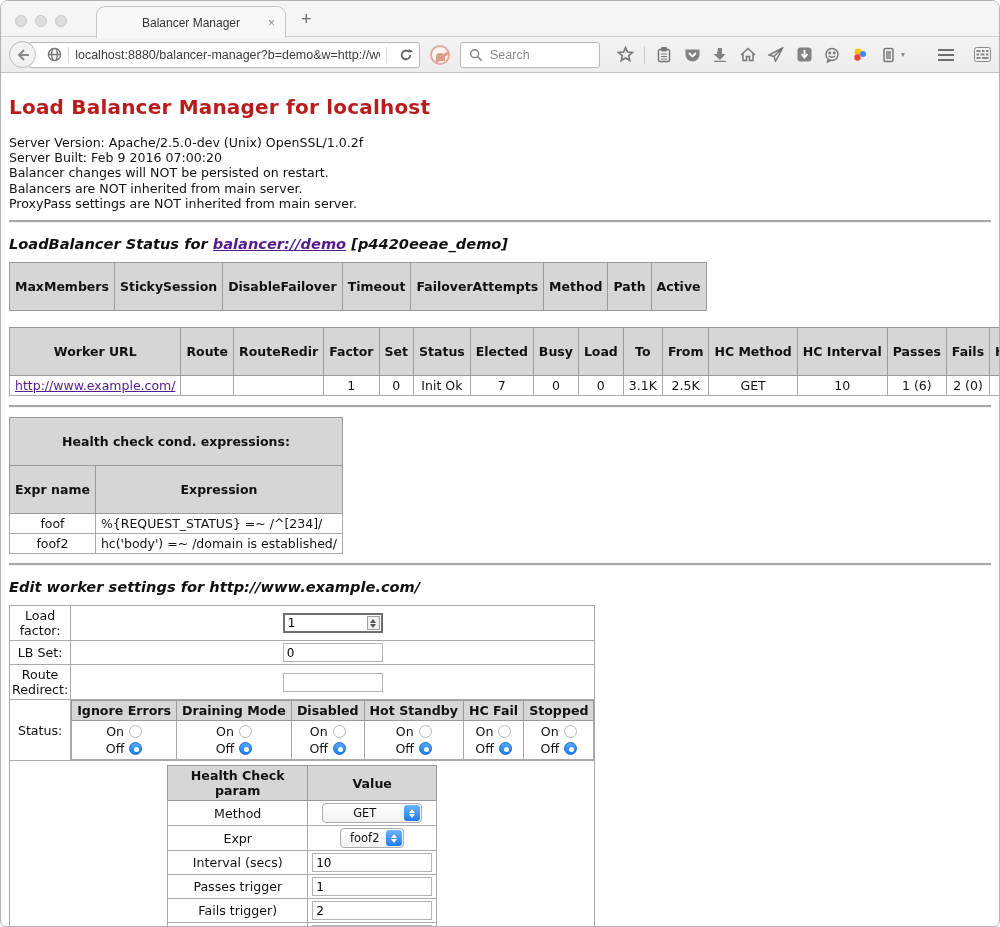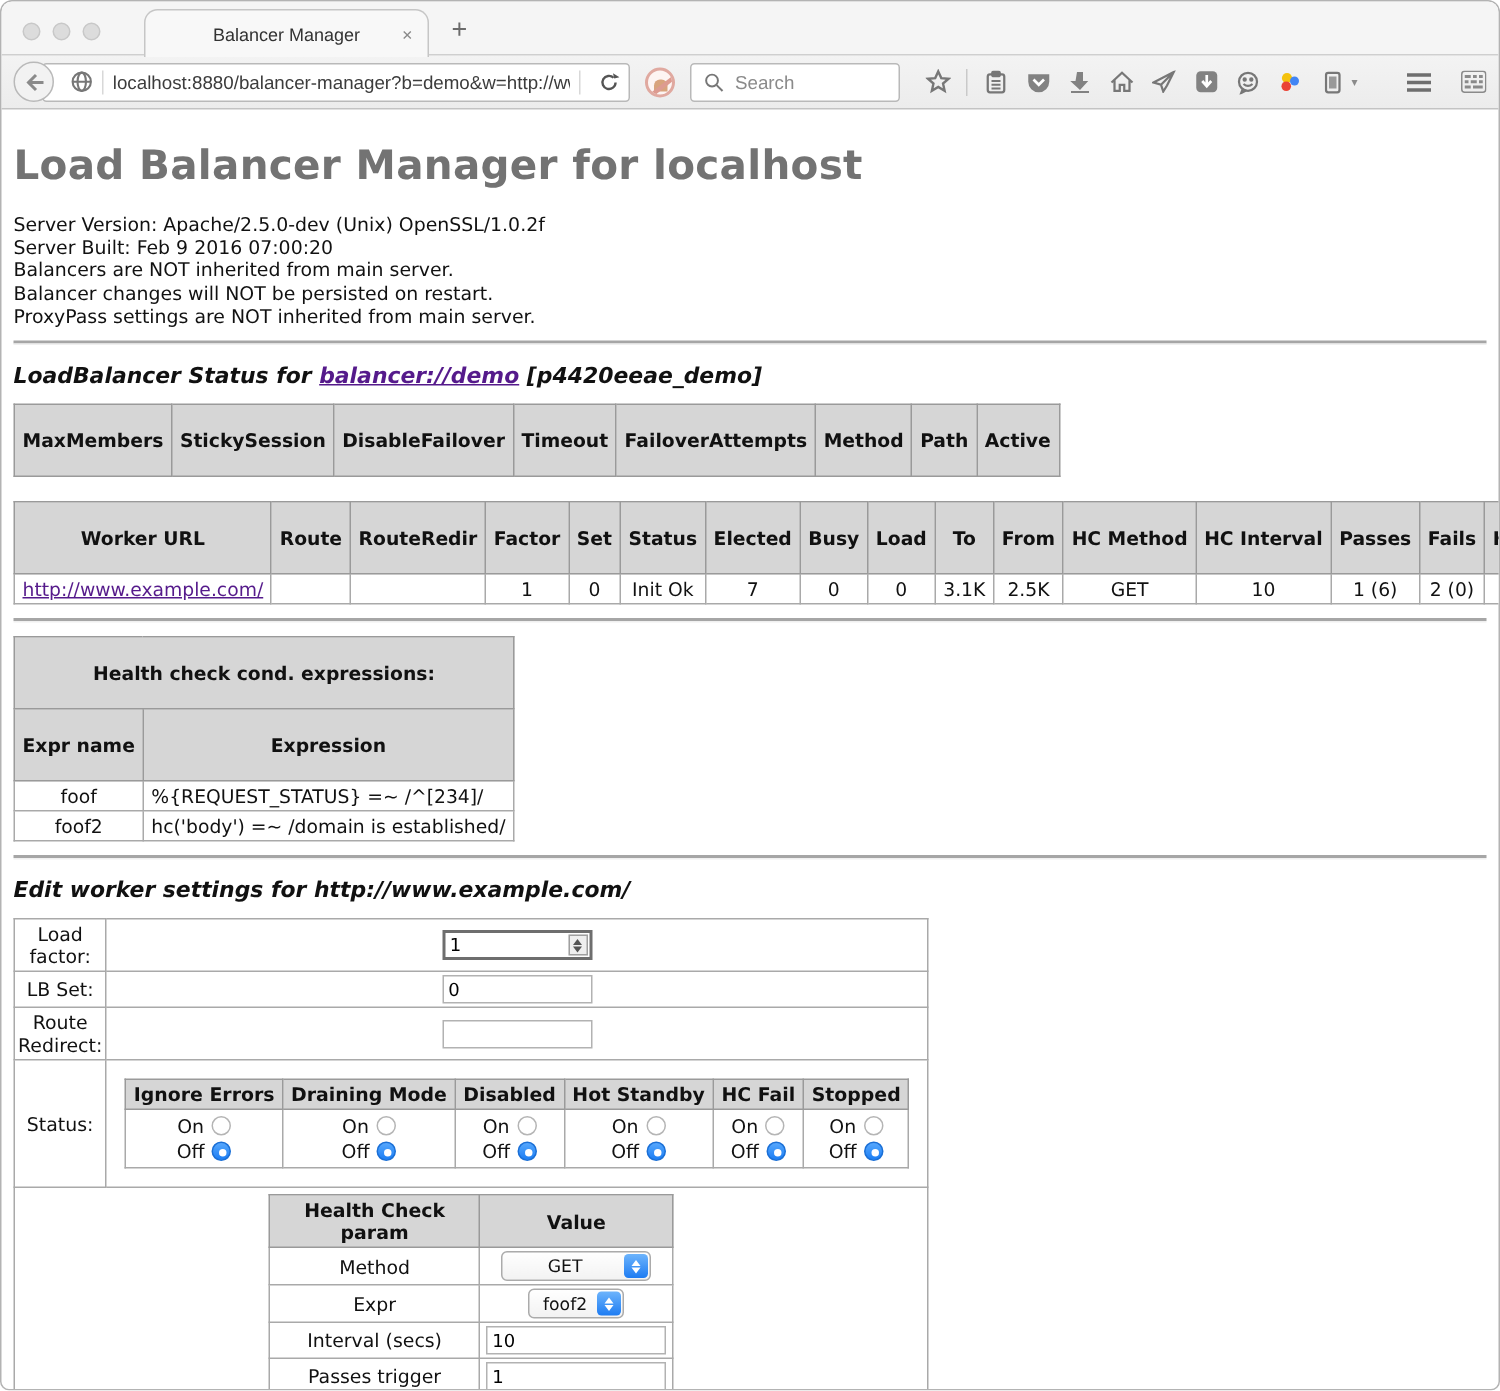--- a/index.html
+++ b/index.html
@@ -54,21 +54,21 @@
     display:flex; align-items:center; width:140px; padding:0 6px; gap:5px; flex:0 0 auto;
   }
   .searchbar .ph { font-size:12.5px; color:#8a8a8a; }
   .iconrow { display:flex; align-items:center; gap:10px; margin-left:10px; flex:1 0 auto; }
   .icon16 { width:18px; height:18px; display:flex; align-items:center; justify-content:center; }
   .vsep { width:1px; height:18px; background:#c9c9c9; }
   .caret { font-size:8px; color:#8a8a8a; margin-left:-6px; }
 
   
   .content { padding:0 8px; }
-  h1.pagetitle { font-size:27px; font-weight:bold; color:#737373; margin:22px 0 0 0; letter-spacing:0.2px; }
+  h1.pagetitle { font-size:20px; font-weight:bold; color:#b91c1c; margin:22px 0 0 0; letter-spacing:0.2px; }
   .infolines { margin-top:16px; font-size:12.6px; color:#111; line-height:15.2px; }
   hr.thin { border:none; border-top:2px solid #a6a6a6; border-bottom:1px solid #f0f0f0; margin:9px 0; }
   hr.thick { border:none; height:4px; background:#a6a6a6; margin:13px 0; }
   h3.sect { font-size:14.6px; font-weight:bold; color:#111; margin:12px 0 10px 0;font-style:italic; }
   a.plink { color:#551A8B; text-decoration:underline; }
 
   table.apache { border-collapse:collapse; font-size:12.5px; color:#111; }
   table.apache th { background:#d6d6d6; border:1px solid #9a9a9a; font-weight:bold; padding:16px 5px; text-align:center; white-space:nowrap; }
   table.apache td { border:1px solid #a9a9a9; background:#fff; padding:2px 5px; text-align:center; white-space:nowrap; }
   table.balancer { width:616px; margin-top:2px; }
@@ -253,22 +253,22 @@
     </span>
   </div>
 
   <div class="content">
 
     <h1 class="pagetitle">Load Balancer Manager for localhost</h1>
 
     <div class="infolines">
       <div>Server Version: Apache/2.5.0-dev (Unix) OpenSSL/1.0.2f</div>
       <div>Server Built: Feb 9 2016 07:00:20</div>
+      <div>Balancer changes will NOT be persisted on restart.</div>
       <div>Balancers are NOT inherited from main server.</div>
-      <div>Balancer changes will NOT be persisted on restart.</div>
       <div>ProxyPass settings are NOT inherited from main server.</div>
     </div>
 
     <hr class="thin">
 
     <h3 class="sect"><span>LoadBalancer Status for </span><a class="plink">balancer://demo</a><span> [p4420eeae_demo]</span></h3>
 
     <table class="apache balancer">
       <tbody>
       <tr>
@@ -370,21 +370,21 @@
       <tr>
         <td class="flabel">LB Set:</td>
         <td class="fval"><input class="txt" type="text" value="0" style=""></td>
       </tr>
       <tr>
         <td class="flabel">Route Redirect:</td>
         <td class="fval"><input class="txt" type="text" value="" style=""></td>
       </tr>
       <tr>
         <td class="flabel">Status:</td>
-        <td style="padding:12px;">
+        <td style="padding:0;">
           <table class="statusgrid">
             <tbody>
             <tr>
               <th>Ignore Errors</th>
               <th>Draining Mode</th>
               <th>Disabled</th>
               <th>Hot Standby</th>
               <th>HC Fail</th>
               <th>Stopped</th>
             </tr>

